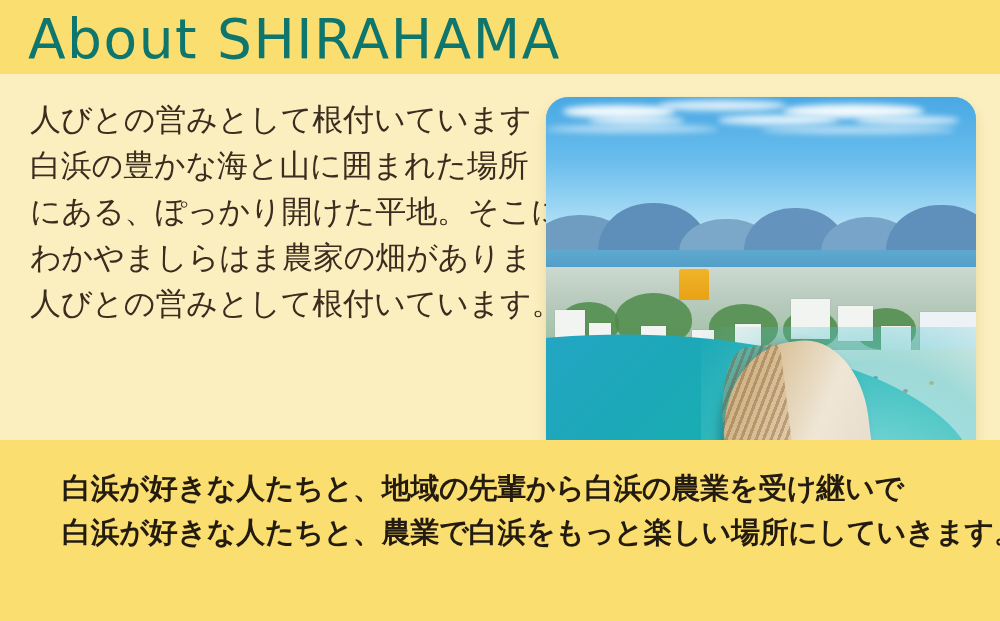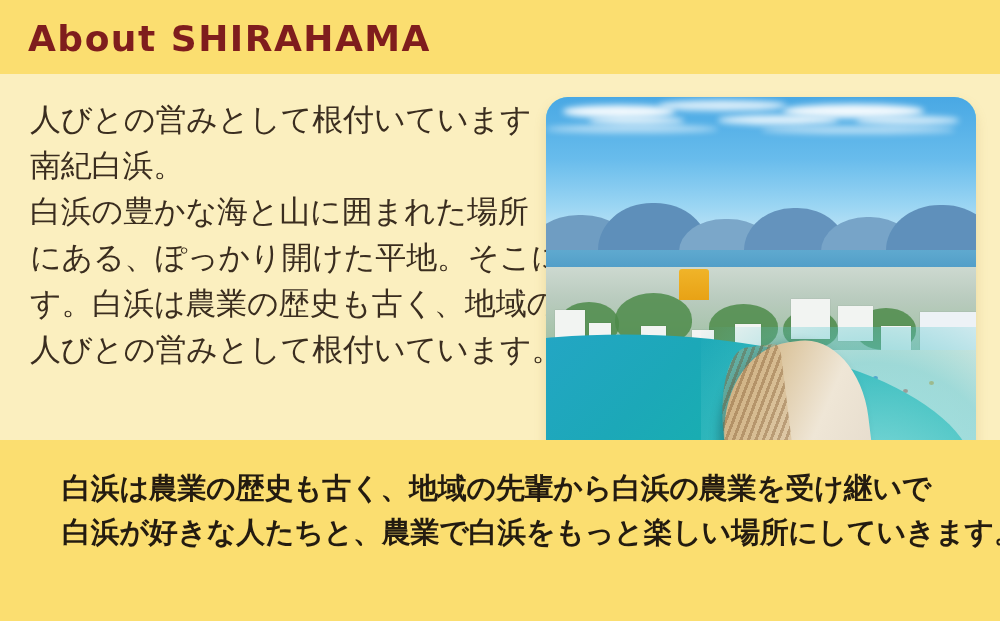--- a/index.html
+++ b/index.html
@@ -29,25 +29,25 @@
     top: 0;
     width: 1000px;
     height: 74px;
     background: #FBDE70;
   }
 
   .page-title {
     position: absolute;
     left: 28px;
     top: 13px;
-    font-size: 36px;
+    font-size: 55px;
     line-height: 52px;
-    font-weight: 700;
+    font-weight: 400;
     letter-spacing: 1.5px;
-    color: #7f1d1d;
+    color: #0f766e;
     white-space: nowrap;
     font-family: "DejaVu Sans", "Liberation Sans", sans-serif;
   }
 
   
   .body-region {
     position: absolute;
     left: 0;
     top: 74px;
     width: 1000px;
@@ -251,24 +251,23 @@
 <div class="page">
 
   <div class="header-band">
     <div class="page-title">About SHIRAHAMA</div>
   </div>
 
   <div class="body-region">
 
     <div class="intro-text">
       <span class="line">人びとの営みとして根付いています</span>
-      <span class="line">南紀白浜。</span>
       <span class="line">白浜の豊かな海と山に囲まれた場所</span>
       <span class="line">にある、ぽっかり開けた平地。そこに</span>
-      <span class="line">す。白浜は農業の歴史も古く、地域の</span>
+      <span class="line">わかやましらはま農家の畑がありま</span>
       <span class="line">人びとの営みとして根付いています。</span>
     </div>
 
     <div class="photo-frame">
       <div class="photo">
 
         <div class="sky">
           <div class="cloud c1"></div>
           <div class="cloud c2"></div>
           <div class="cloud c3"></div>
@@ -336,18 +335,18 @@
           <div class="jetty-rocks"></div>
         </div>
 
       </div>
     </div>
 
   </div>
 
   <div class="bottom-band">
     <div class="closing-text">
-      <span class="line">白浜は農業の歴史も古く、地域の先輩から白浜の農業を受け継いで</span>
+      <span class="line">白浜が好きな人たちと、地域の先輩から白浜の農業を受け継いで</span>
       <span class="line">白浜が好きな人たちと、農業で白浜をもっと楽しい場所にしていきます。</span>
     </div>
   </div>
 
 </div>
 
 </body></html>

